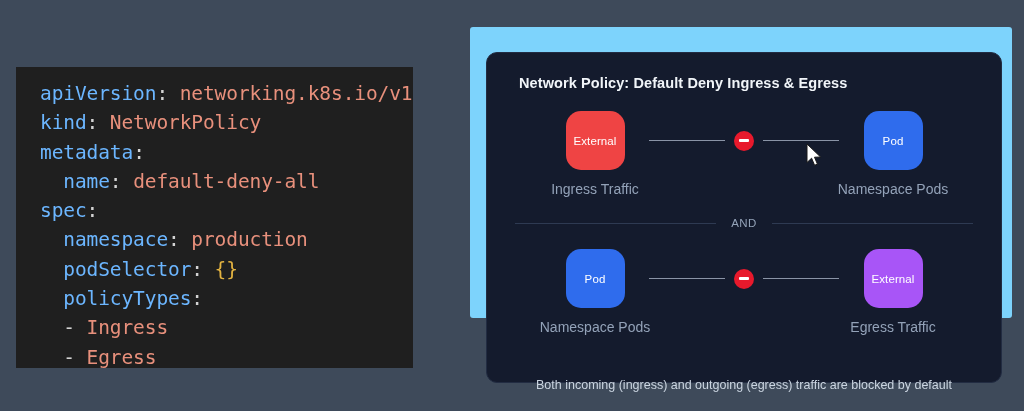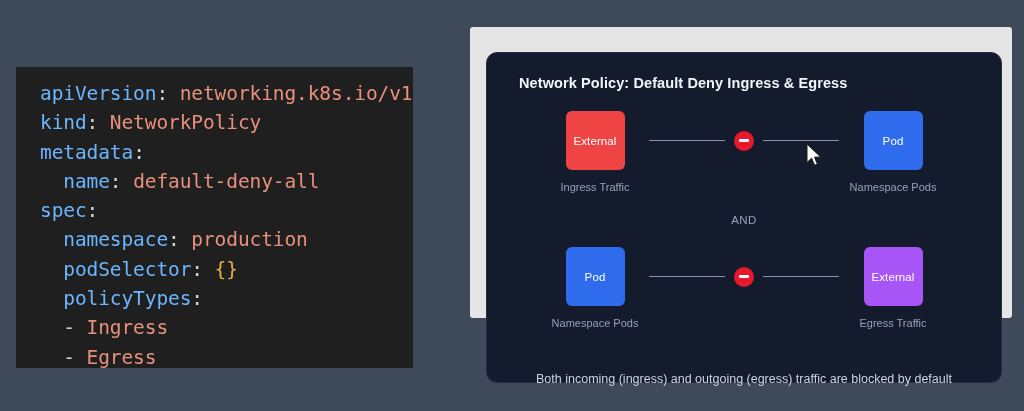--- a/index.html
+++ b/index.html
@@ -42,21 +42,21 @@
   .tok-brace  { color: #e3b341; }
   .tok-dash   { color: #d4d4d4; }
 
   
   .diagram-outer {
     position: absolute;
     left: 470px;
     top: 27px;
     width: 542px;
     height: 291px;
-    background: #e5e5e5;
+    background: #7dd3fc;
     border-radius: 3px;
   }
 
   .diagram-card {
     position: absolute;
     left: 16px;
     top: 25px;
     width: 516px;
     height: 331px;
     background: #141b2d;
@@ -86,37 +86,37 @@
     display: flex;
     flex-direction: column;
     align-items: center;
     width: 96px;
     flex: 0 0 96px;
   }
 
   .node-box {
     width: 59px;
     height: 59px;
-    border-radius: 6px;
+    border-radius: 15px;
     display: flex;
     align-items: center;
     justify-content: center;
     color: #ffffff;
     font-size: 11.5px;
     letter-spacing: 0.1px;
   }
 
   .node-box.red    { background: #ef4444; }
   .node-box.blue   { background: #2f6ced; }
   .node-box.purple { background: #a855f7; }
 
   .node-caption {
     margin-top: 11px;
     color: #93a2b8;
-    font-size: 11px;
+    font-size: 14px;
     white-space: nowrap;
   }
 
   
   .connector {
     flex: 1 1 auto;
     display: flex;
     align-items: center;
     justify-content: center;
     height: 59px;
@@ -147,21 +147,20 @@
     background: #ffffff;
     border-radius: 1px;
   }
 
   
   .and-divider {
     display: flex;
     align-items: center;
     margin-top: 20px;
     padding: 0 6px;
-    flex-direction: column;
   }
 
   .and-divider .rule {
     flex: 1 1 auto;
     height: 1px;
     background: #2e3a52;
   }
 
   .and-label {
     color: #94a3b8;

